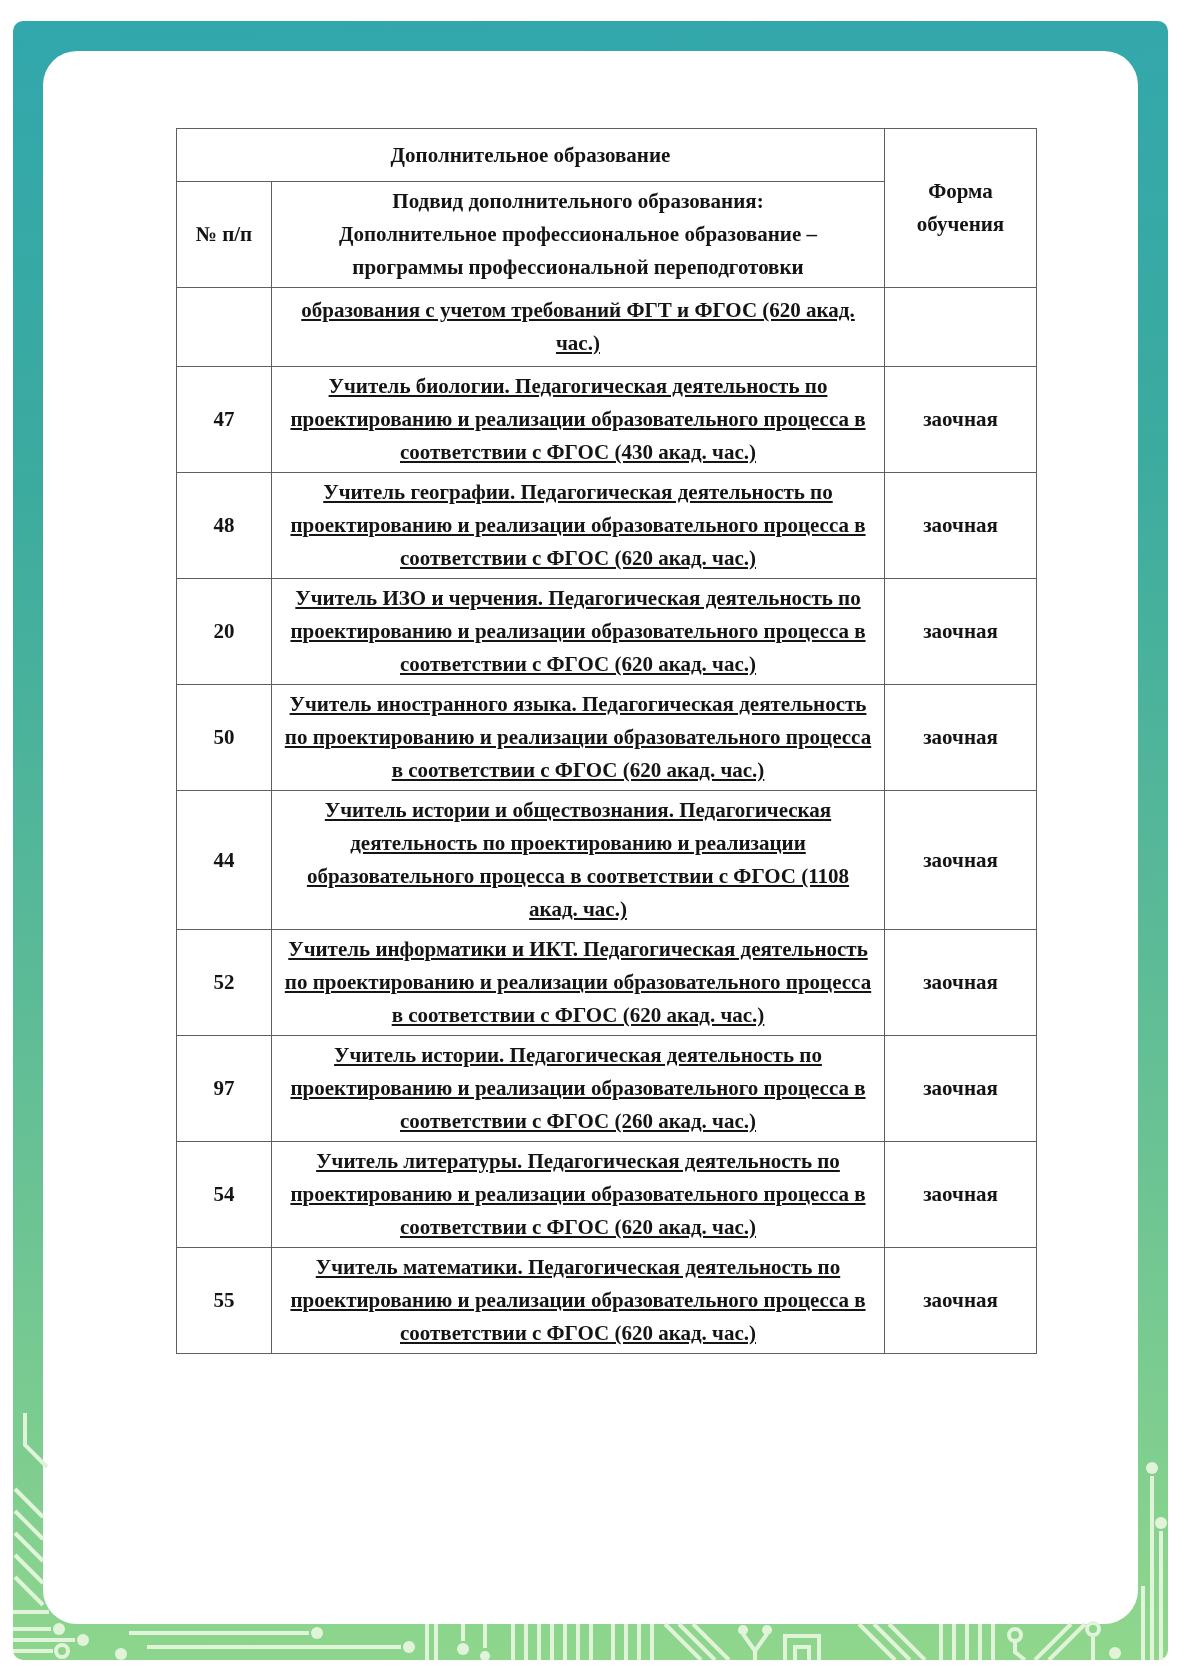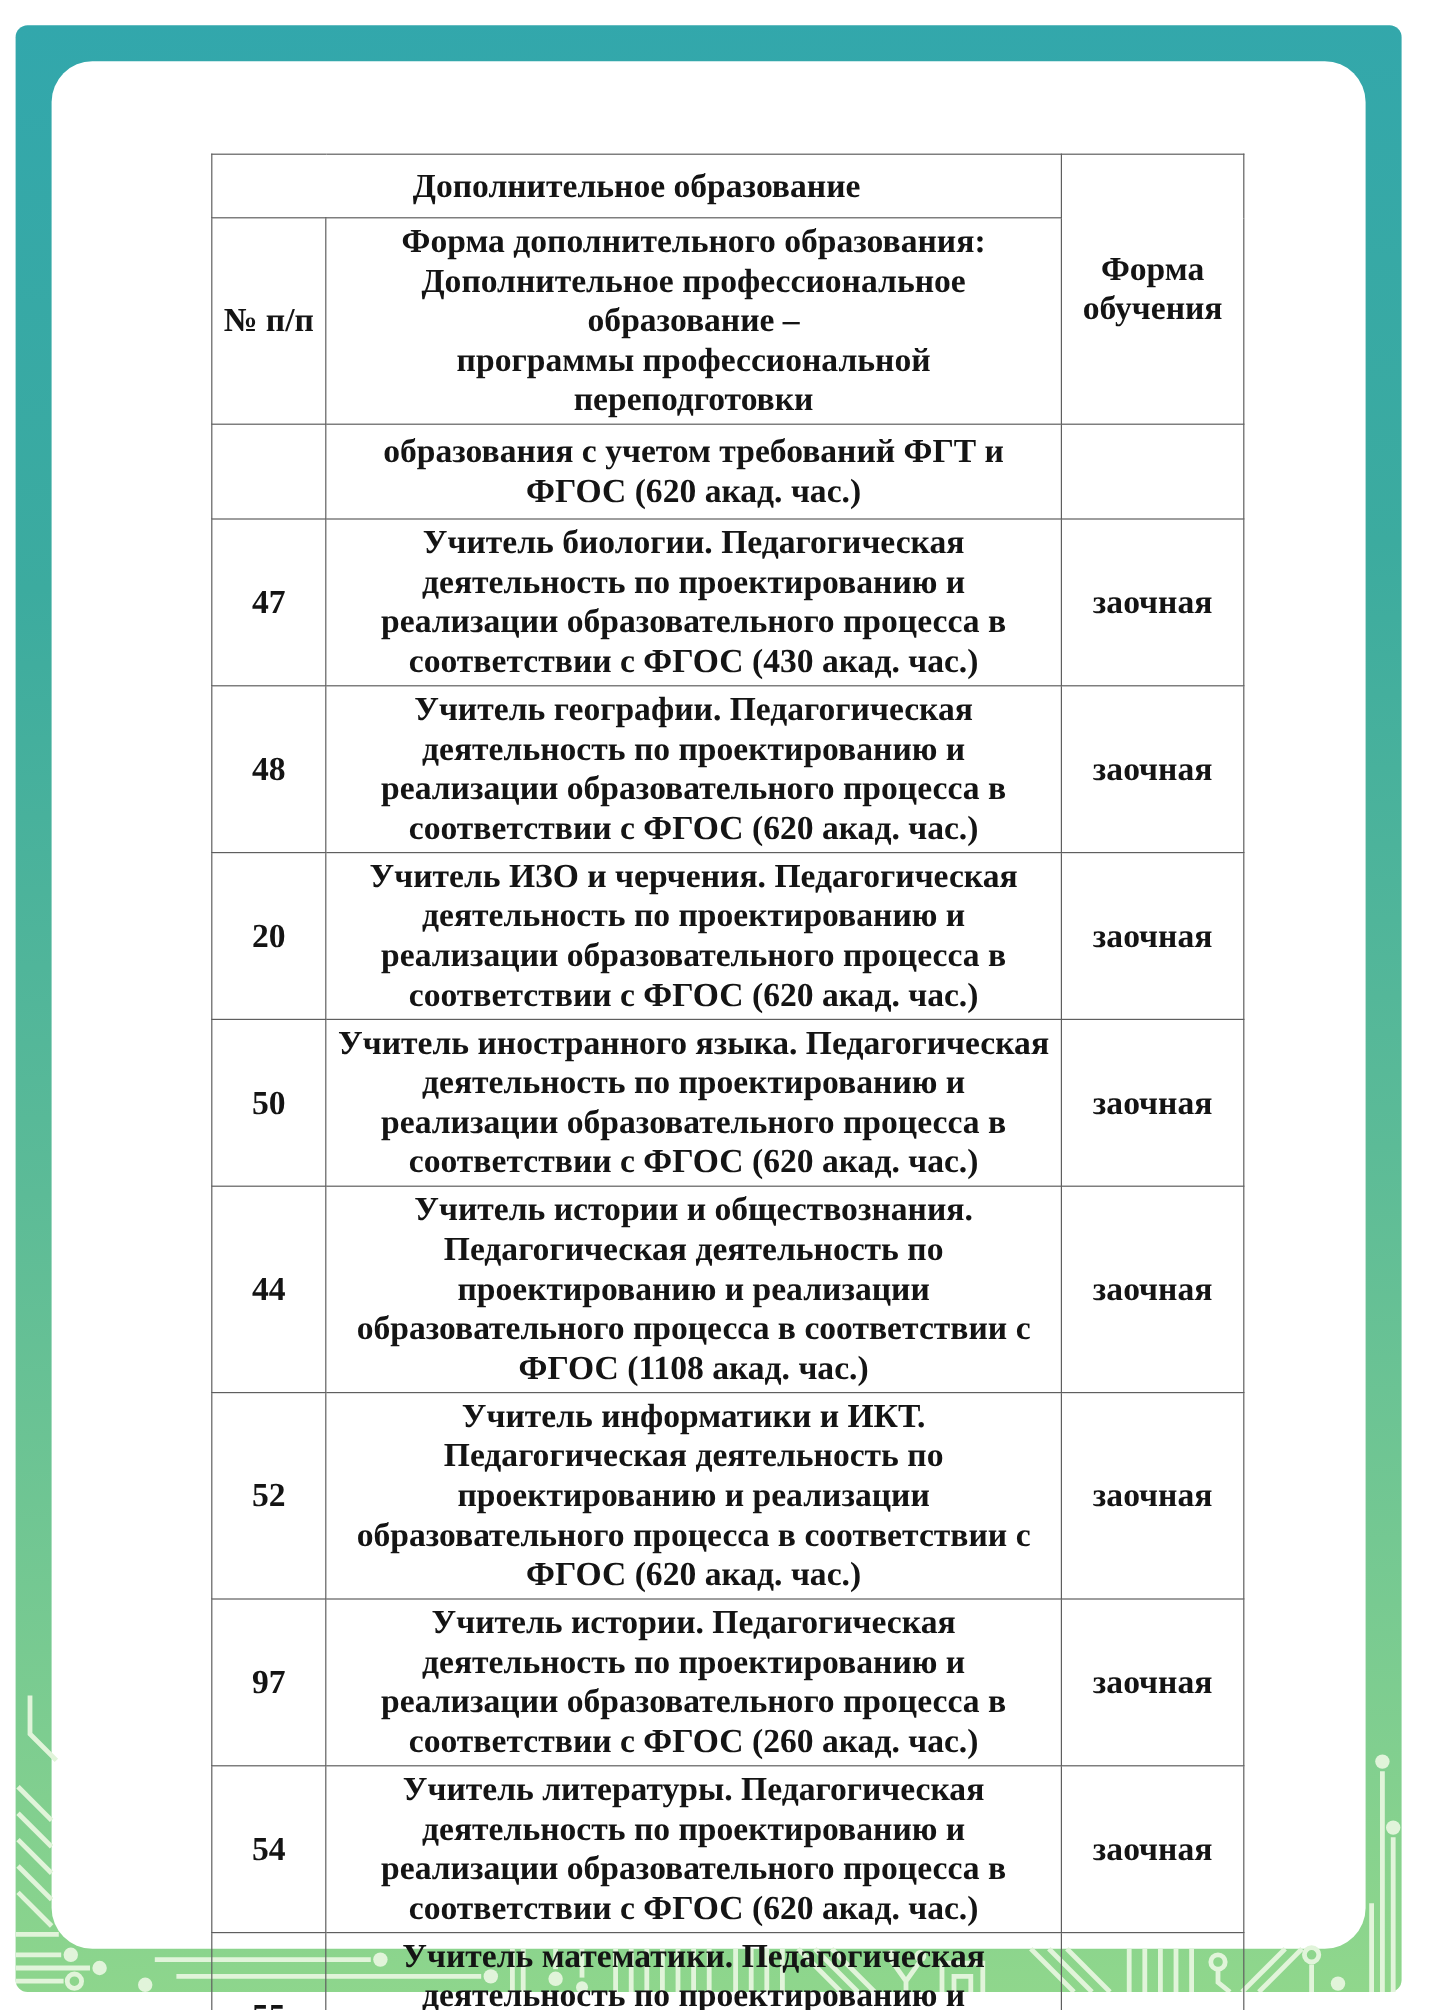--- a/index.html
+++ b/index.html
@@ -26,28 +26,28 @@
   .circuit .dot{fill:var(--trace,#e1f4da);stroke:none;}
   .circuit .ring{stroke:var(--trace,#e1f4da);stroke-width:4;fill:none;}
   
   table.doc-table{
     position:absolute;left:176px;top:128px;width:860px;
     border-collapse:collapse;table-layout:fixed;
     color:#141414;font-weight:bold;text-align:center;
   }
   table.doc-table td{
     border:1px solid #5f5f5f;
-    font-size:28px;line-height:33px;
+    font-size:21px;line-height:33px;
     padding:3px 8px;vertical-align:middle;
     overflow:hidden;
   }
   tr.h1 td{height:46px;}
   tr.h2 td{height:96px;}
   tr.carry td{height:72px;}
-  td.prog{padding:3px 34px;}
+  td.prog{padding:3px 34px;text-decoration:underline;}
   td.prog-h{white-space:pre-line;line-height:34px;padding:3px 10px;}
   td.form-h{line-height:30px;}
 </style>
 </head>
 <body>
 
 <div class="page">
 
   <div class="frame" style="background: linear-gradient(178deg, rgb(50, 167, 172) 0%, rgb(60, 171, 159) 28%, rgb(92, 187, 151) 58%, rgb(144, 215, 140) 100%);">
     <div class="frame-inner"></div>
@@ -137,21 +137,21 @@
         <col style="width:613px">
         <col style="width:152px">
     </colgroup>
     <tbody>
       <tr class="h1">
         <td colspan="2">Дополнительное образование</td>
         <td rowspan="2" class="form-h">Форма обучения</td>
       </tr>
       <tr class="h2">
         <td>№ п/п</td>
-        <td class="prog-h">Форма дополнительного образования:
+        <td class="prog-h">Подвид дополнительного образования:
 Дополнительное профессиональное образование –
 программы профессиональной переподготовки</td>
       </tr>
       <tr class="carry">
         <td></td>
         <td class="prog">образования с учетом требований ФГТ и ФГОС (620 акад. час.)</td>
         <td></td>
       </tr>
 
     <tr class="data-row">

